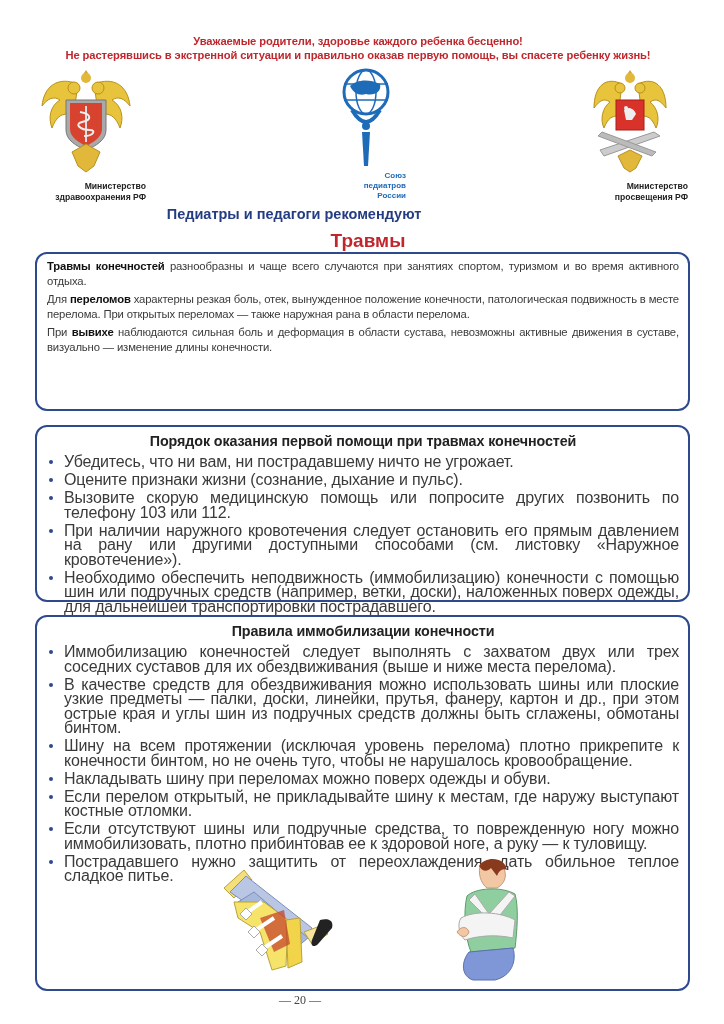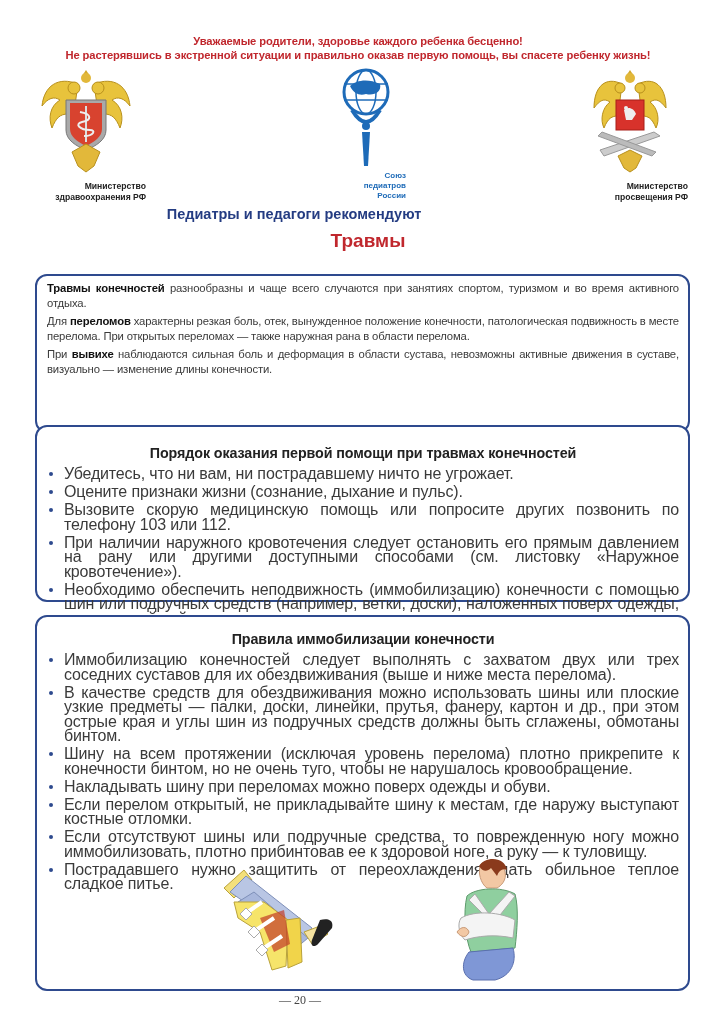--- a/index.html
+++ b/index.html
@@ -15,23 +15,23 @@
 
   .caption { position: absolute; text-align: right; font-weight: bold; font-size: 8.6px; line-height: 11px; color: #222; }
   .caption-health { left: 26px; top: 181px; width: 120px; }
   .caption-edu { left: 568px; top: 181px; width: 120px; }
   .caption-sp { left: 326px; top: 171px; width: 80px; color: #1e6bb8; font-size: 8px; line-height: 10px; }
 
   .subtitle { position: absolute; top: 206px; left: 0; width: 588px; text-align: center; font-weight: bold; font-size: 14.5px; color: #243c82; }
   .title { position: absolute; top: 230px; left: 6px; width: 724px; text-align: center; font-weight: bold; font-size: 19px; color: #c0272d; }
 
   .box { position: absolute; left: 35px; width: 655px; border: 2.5px solid #2e4a8e; border-radius: 12px; background: #fff; }
-  .box1 { top: 274px; height: 159px; padding: 5px 9px 0 10px; }
-  .box2 { top: 425px; height: 177px; padding: 16px 9px 0 10px; }
-  .box3 { top: 615px; height: 376px; padding: 12px 9px 0 10px; }
+  .box1 { top: 252px; height: 159px; padding: 5px 9px 0 10px; }
+  .box2 { top: 425px; height: 177px; padding: 4px 9px 0 10px; }
+  .box3 { top: 615px; height: 376px; padding: 4px 9px 0 10px; }
 
   .para { font-size: 11.3px; line-height: 14.5px; color: #3a3a3a; text-align: justify; margin-bottom: 4px; letter-spacing: -0.15px; }
   .para b { color: #111; }
 
   .box-heading { text-align: center; font-weight: bold; font-size: 14.3px; color: #222; margin: 2px 0 6px 0; letter-spacing: -0.1px; }
 
   ul.bullets { list-style: none; }
   ul.bullets li { position: relative; padding-left: 17px; font-size: 16px; line-height: 14.5px; color: #3a3a3a; text-align: justify; margin-bottom: 3.5px; letter-spacing: -0.15px; }
   ul.bullets li .dot { position: absolute; left: 2px; top: 5px; width: 4px; height: 4px; border-radius: 50%; background: #2e4a8e; }
 

